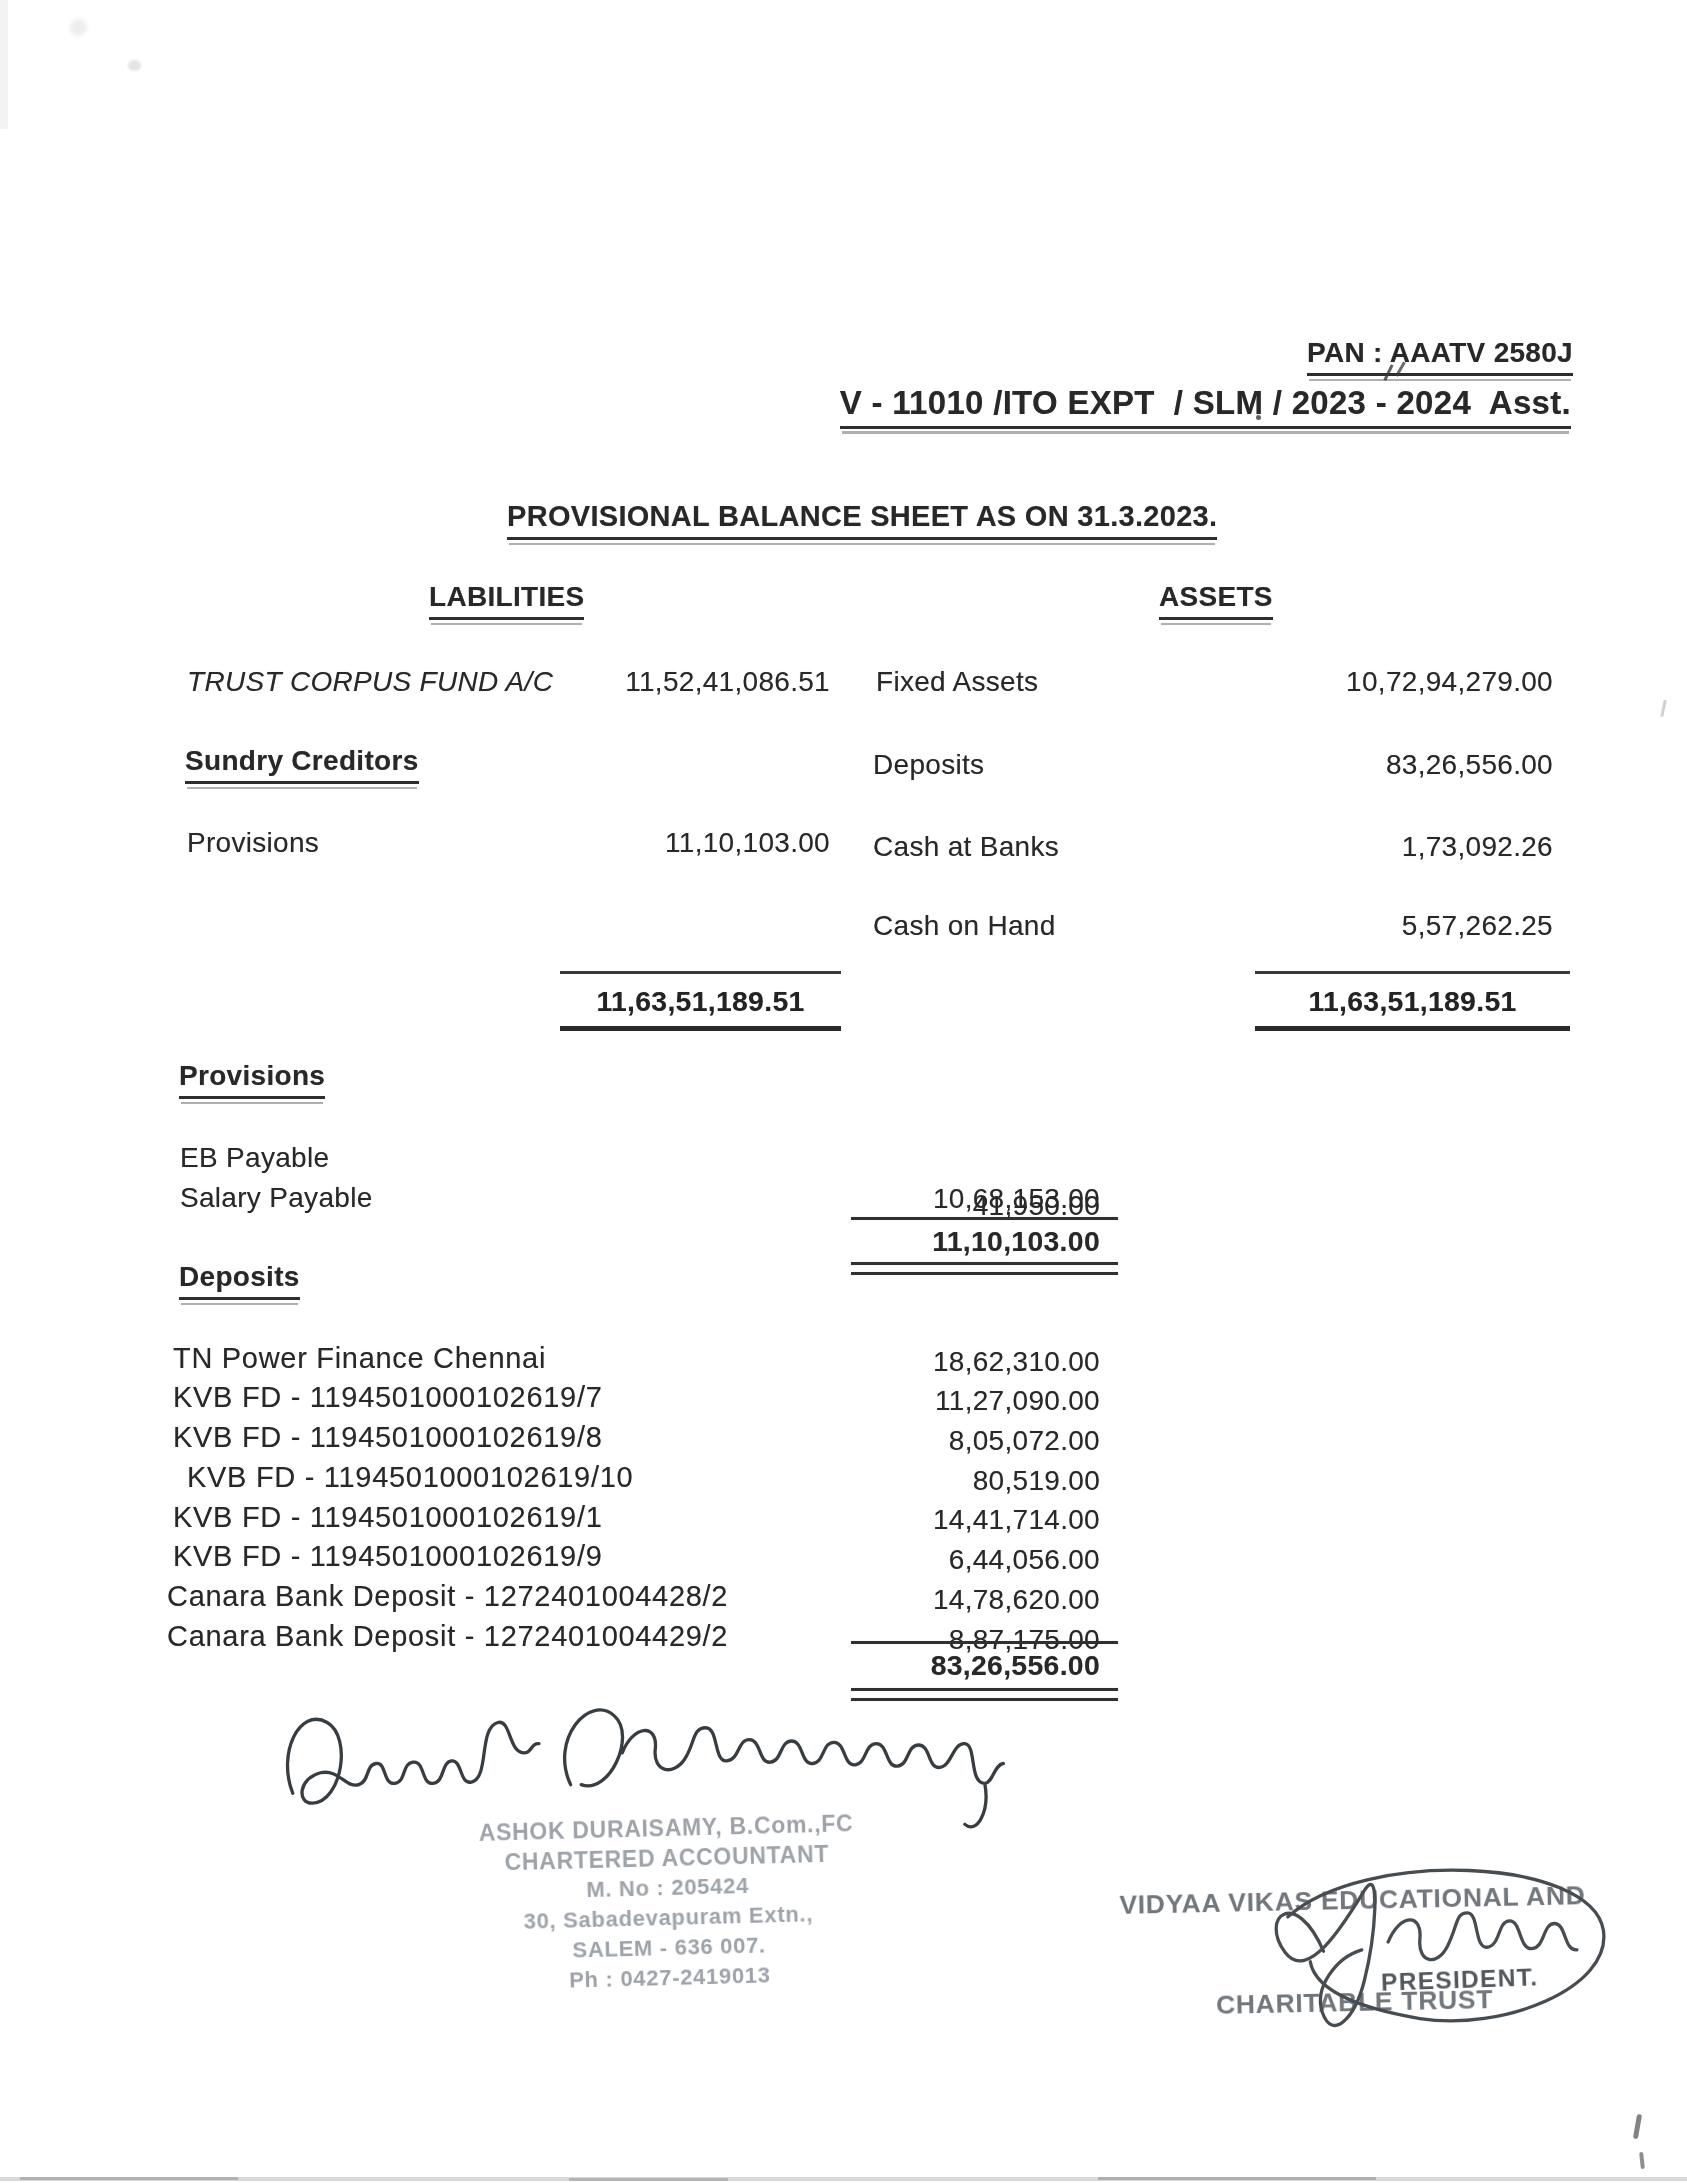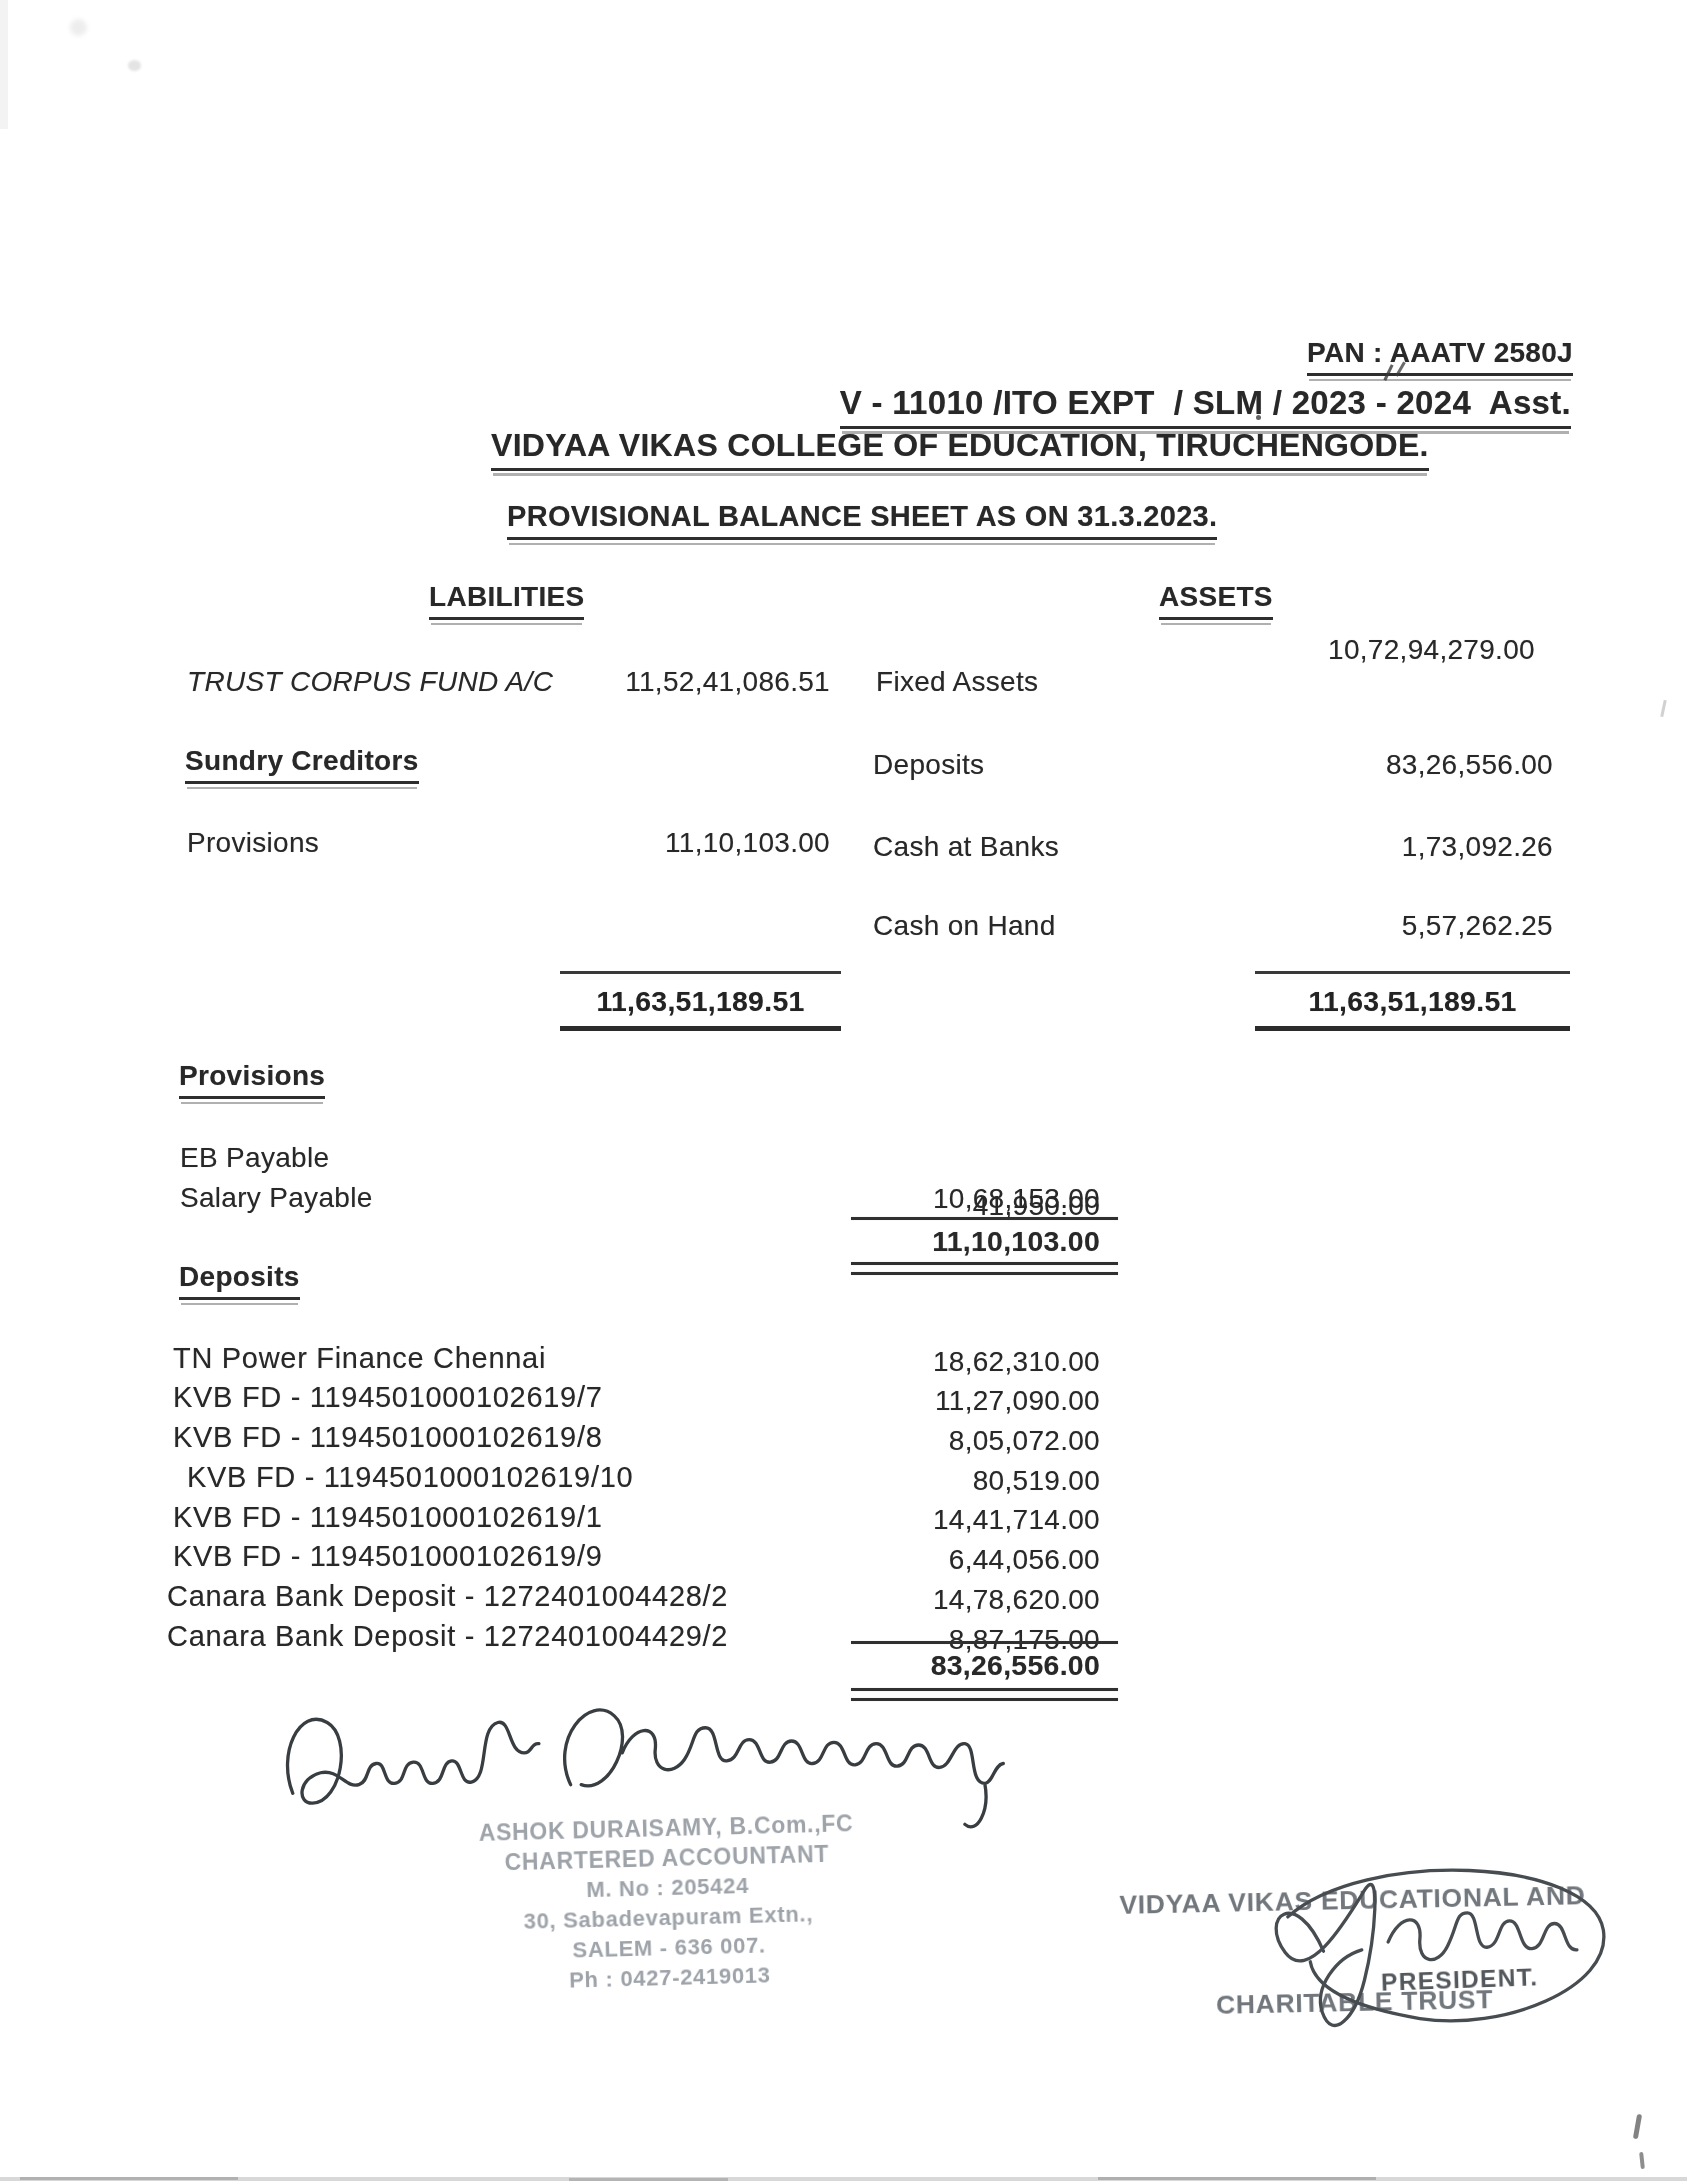--- a/index.html
+++ b/index.html
@@ -59,32 +59,31 @@
 <body>
 
 <div class="page">
 
   <div class="t b u" style="top:337px;right:114px;">PAN : AAATV 2580J</div>
   <div class="t b u" style="top:384px;right:116px;font-size:33px;">V - 11010 /ITO EXPT  / SLM / 2023 - 2024  Asst.</div>
 
   <div class="art" style="left:1387px;top:364px;width:2.6px;height:17px;background:#3a3a3a;transform:rotate(26deg);opacity:.8;"></div>
   <div class="art" style="left:1399px;top:361px;width:2.6px;height:16px;background:#3a3a3a;transform:rotate(30deg);opacity:.75;"></div>
 
-  <div class="t b u" style="top:427px;left:491px;font-size:32px;letter-spacing:0.3px;">VIDYAA VIKAS COLLEGE OF EDUCATION, TIRUCHENGODE.</div>
   <div class="art" style="left:1256px;top:415px;width:5.3px;height:5.3px;background:#3c3c3c;border-radius:50%;opacity:.8;"></div>
 
   <div class="t b u" style="top:500px;left:507px;font-size:29px;">PROVISIONAL BALANCE SHEET AS ON 31.3.2023.</div>
 
   <div class="t b u" style="top:581px;left:429px;">LABILITIES</div>
   <div class="t b u" style="top:581px;left:1159px;">ASSETS</div>
 
   <div class="t" style="top:666px;left:187px;font-style:italic;">TRUST CORPUS FUND A/C</div>
   <div class="t num lval" style="top:666px;">11,52,41,086.51</div>
   <div class="t" style="top:666px;left:876px;">Fixed Assets</div>
-  <div class="t num aval" style="top:634px;text-align:center;">10,72,94,279.00</div>
+  <div class="t num aval" style="top:666px;">10,72,94,279.00</div>
 
   <div class="t b u" style="top:745px;left:185px;">Sundry Creditors</div>
   <div class="t" style="top:749px;left:873px;">Deposits</div>
   <div class="t num aval" style="top:749px;">83,26,556.00</div>
 
   <div class="t" style="top:827px;left:187px;">Provisions</div>
   <div class="t num lval" style="top:827px;">11,10,103.00</div>
   <div class="t" style="top:831px;left:873px;">Cash at Banks</div>
   <div class="t num aval" style="top:831px;">1,73,092.26</div>
 

